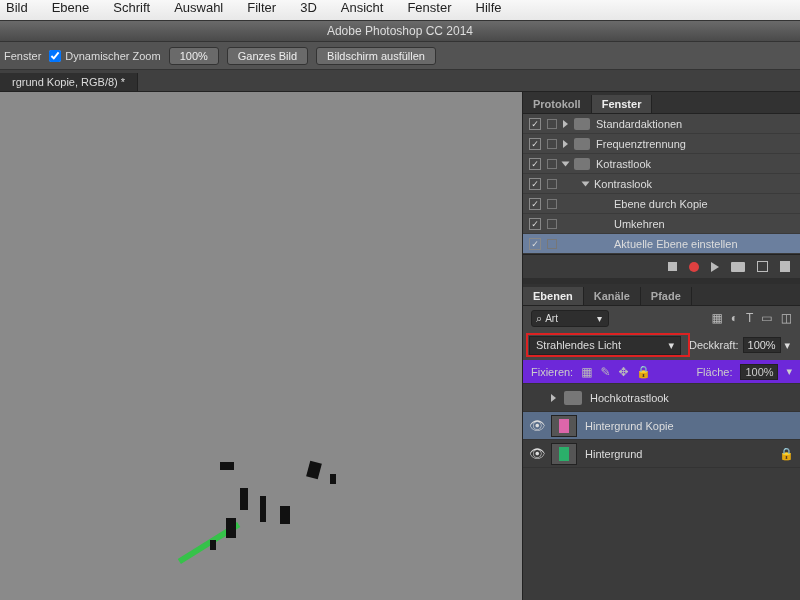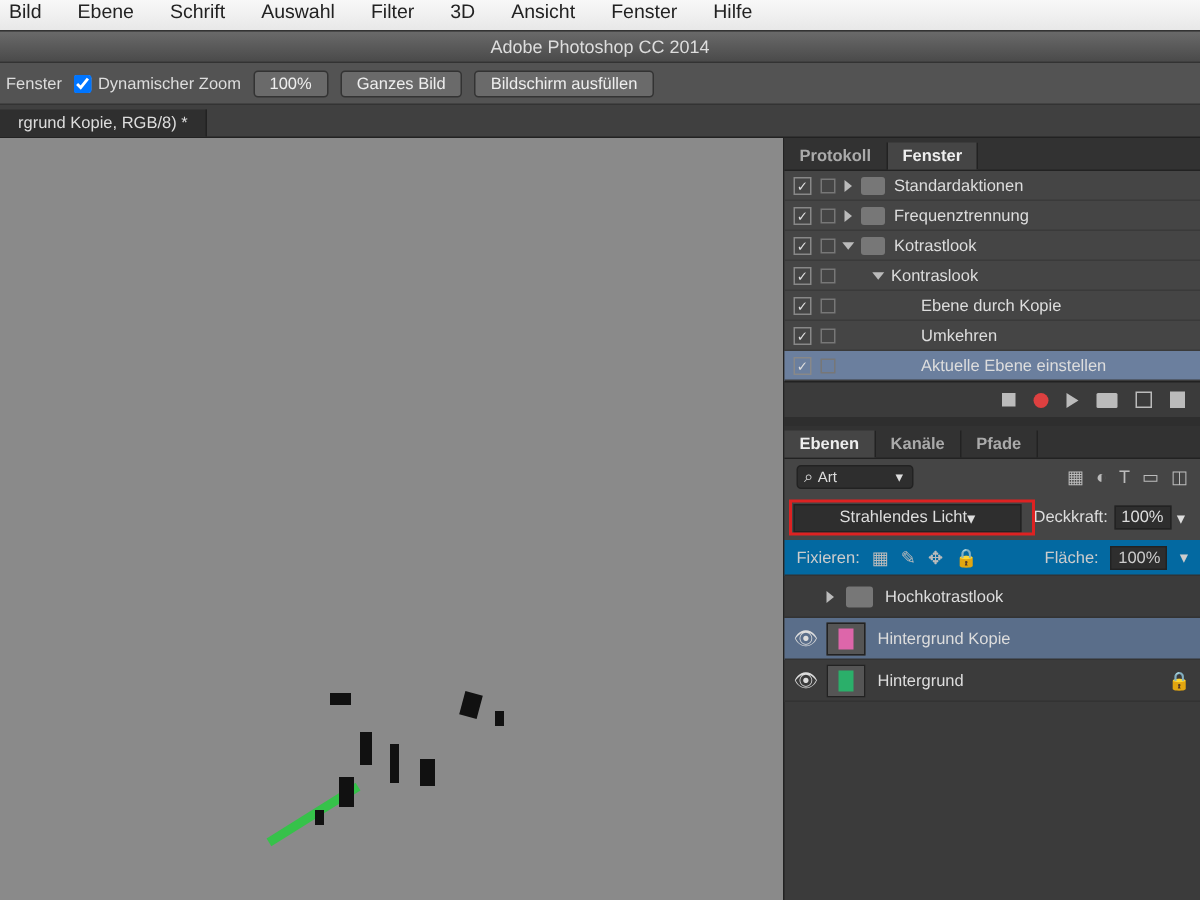--- a/index.html
+++ b/index.html
@@ -38,25 +38,25 @@
 .actions-footer .foldic { width:14px;height:10px;background:#bbb;border-radius:1px;}
 .actions-footer .new { width:11px;height:11px;border:1px solid #bbb;}
 .actions-footer .trash { width:10px;height:11px;background:#bbb;}
 .spacer { height:6px; background:#2e2e2e; }
 .layers .panel-tabs { }
 .layer-toolbar { height:24px; display:flex; align-items:center; gap:8px; padding:0 8px; background:#454545; }
 .search-drop { display:flex; align-items:center; background:#2e2e2e; border:1px solid #222; border-radius:3px; padding:1px 6px 1px 4px; width:78px; color:#ddd; font-size:10px; }
 .search-drop::before { content:"⌕"; margin-right:3px; color:#ddd; font-size:11px; }
 .mini-ic { color:#bbb; font-size:12px; }
 .blend-row { height:30px; display:flex; align-items:center; gap:8px; padding:0 6px; background:#454545; position:relative; }
-.blend-drop { width:152px; height:19px; background:#2e2e2e; border:1px solid #222; color:#ddd; font-size:11px; padding:1px 6px; display:flex; align-items:center; justify-content:center; }
+.blend-drop { width:152px; height:19px; background:#2e2e2e; border:1px solid #222; color:#ddd; font-size:11px; padding:1px 6px; display:flex; align-items:center; justify-content:space-between; }
 .red-box { position:absolute; left:3px; top:3px; width:164px; height:24px; border:2px solid #dd2222; pointer-events:none; }
 .opac { display:flex; align-items:center; gap:4px; font-size:11px; color:#ddd; }
 .opac .val { background:#2e2e2e; border:1px solid #222; padding:1px 4px; width:38px; text-align:right;}
-.lock-row { height:24px; display:flex; align-items:center; padding:0 8px; gap:8px; background:#0369a1; border-bottom:1px solid #333; font-size:11px;}
+.lock-row { height:24px; display:flex; align-items:center; padding:0 8px; gap:8px; background:#6d28d9; border-bottom:1px solid #333; font-size:11px;}
 .lock-row .mini { font-size:12px; color:#bbb; }
 .layer-list { flex:1; background:#3b3b3b; }
 .layer-row { height:28px; display:flex; align-items:center; padding:0 6px; gap:8px; border-bottom:1px solid #333; color:#ddd; font-size:11px;}
 .layer-row.sel { background:#5a6e8a; }
 .eye { width:14px; text-align:center; color:#ddd; font-size:13px; }
 .thumb { width:26px; height:22px; background:#555; border:1px solid #222; display:flex;align-items:center;justify-content:center;}
 .thumb .fig { width:10px;height:14px; background:#d6a; }
 .thumb .fig.g { background:#2baf6a; }
 .tri2 { width:0;height:0;border-top:4px solid transparent;border-bottom:4px solid transparent;border-left:5px solid #bbb; }
 .lock-ic { color:#bbb; margin-left:auto; font-size:12px; }

